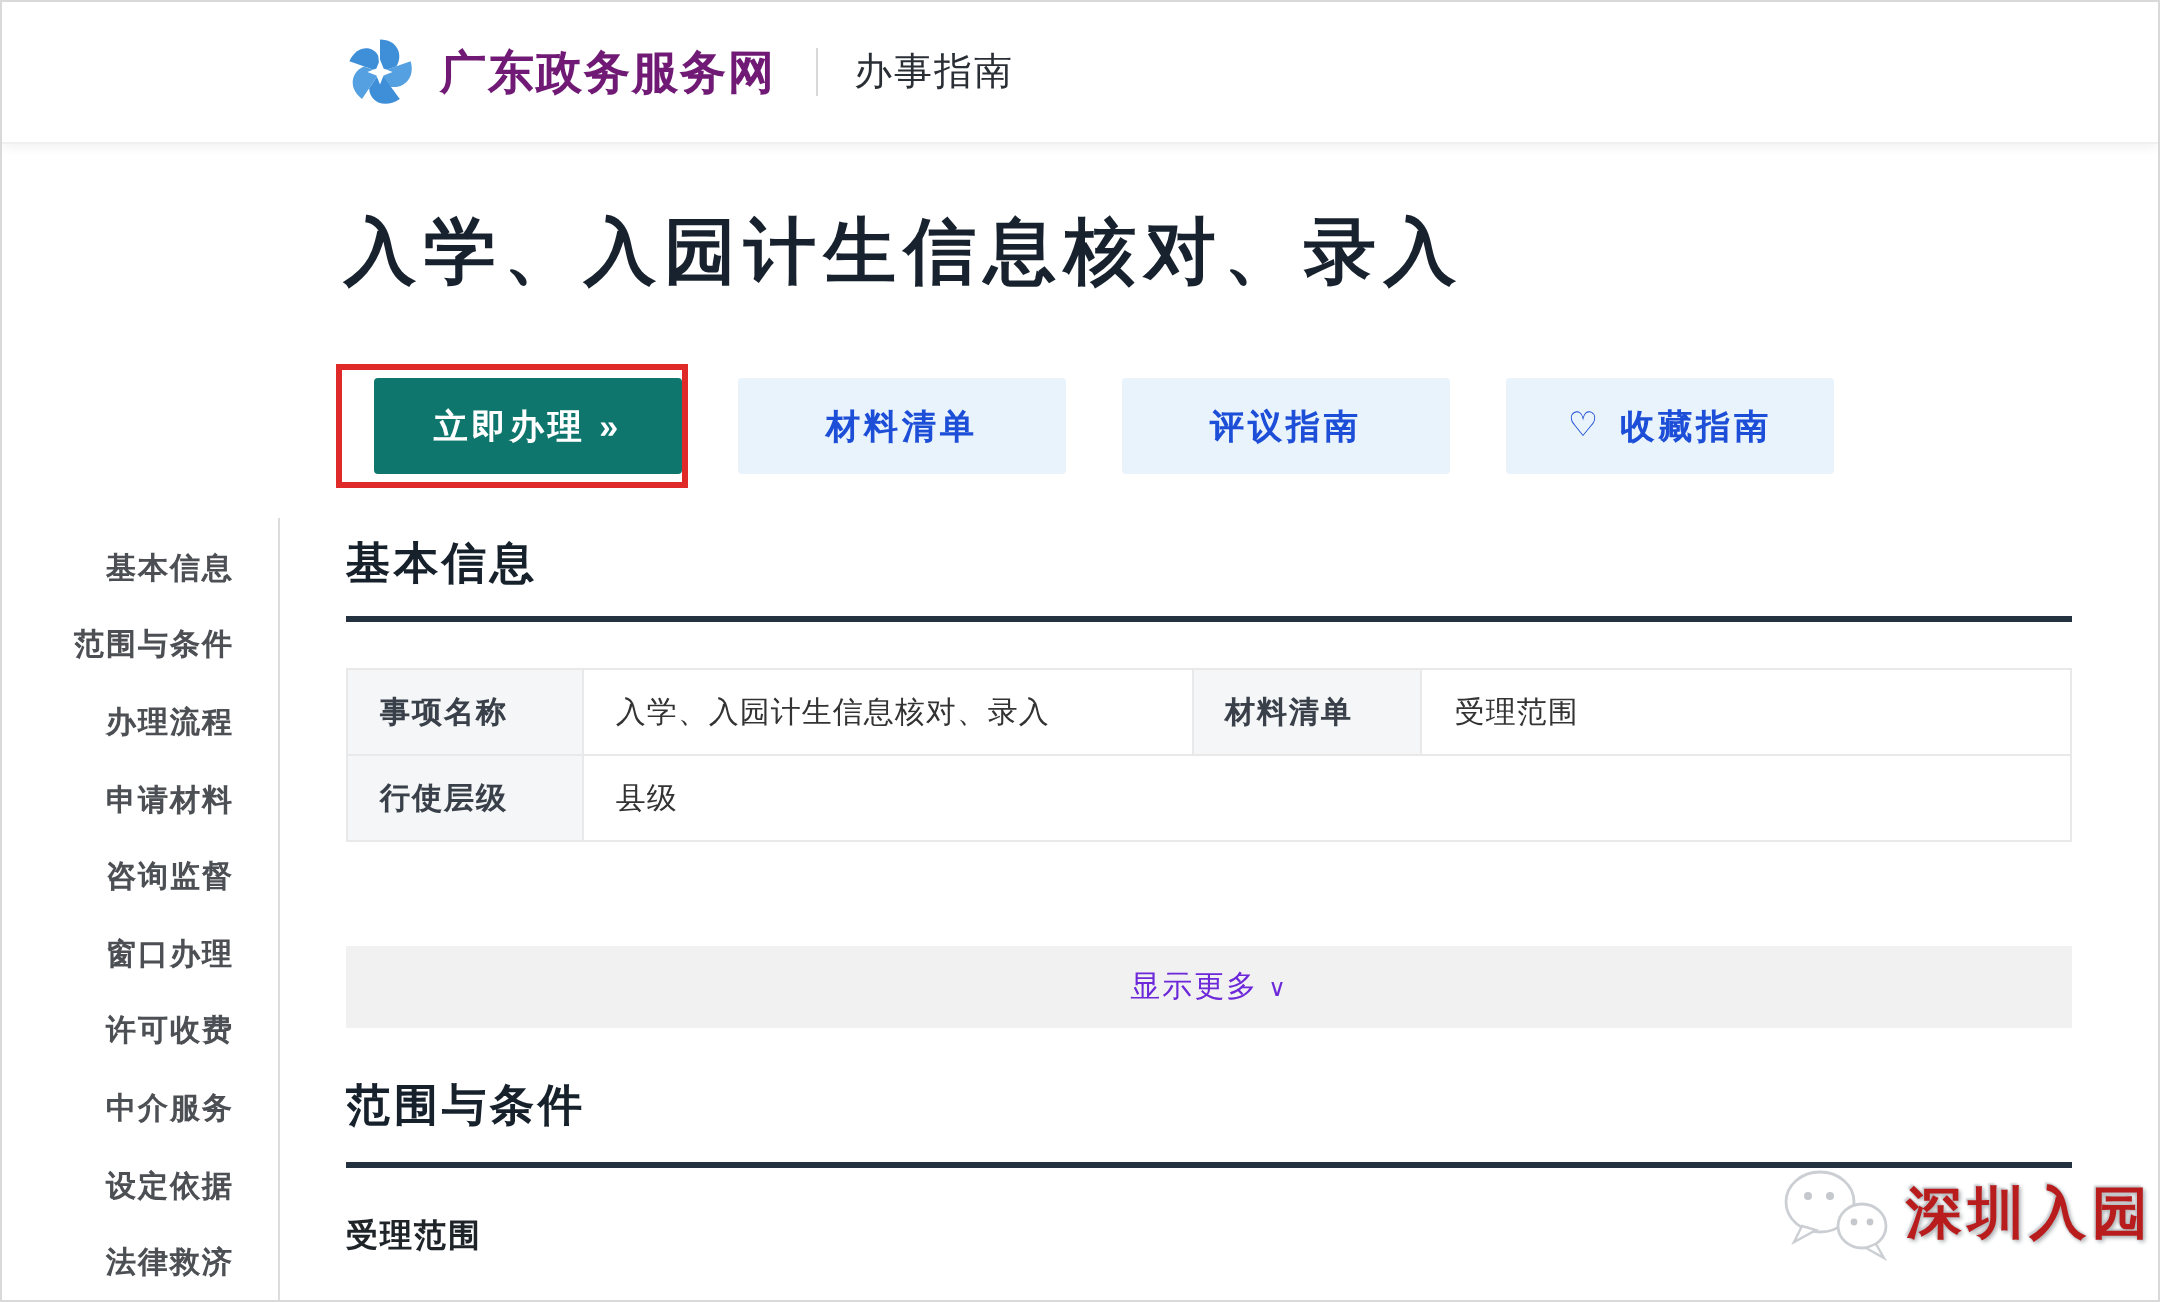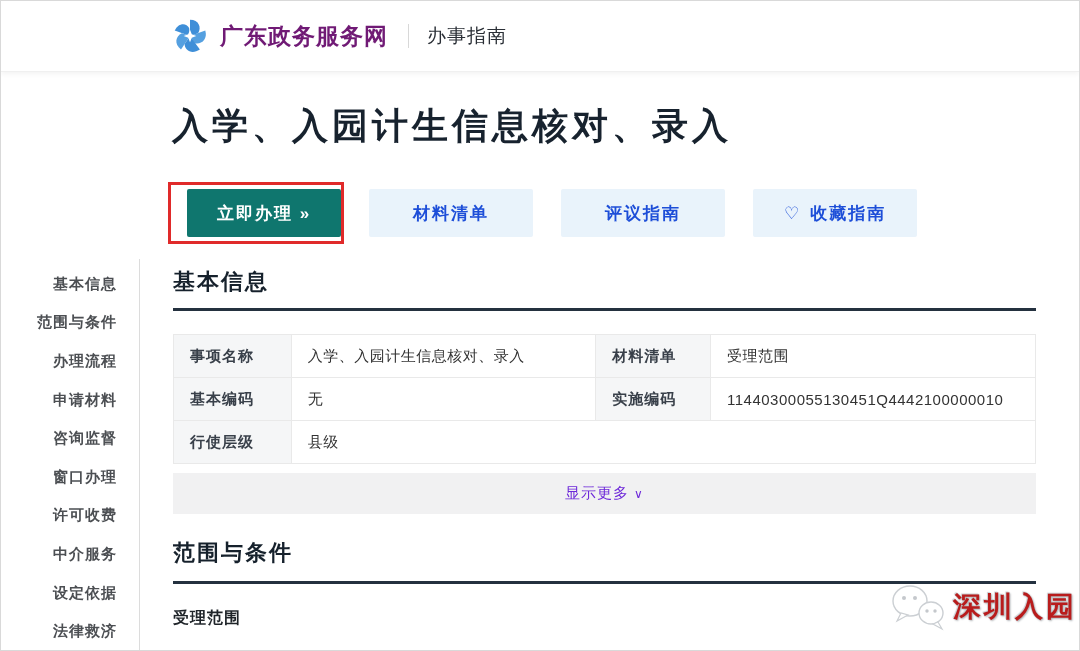--- a/index.html
+++ b/index.html
@@ -173,26 +173,20 @@
           <col style="width:325px">
         </colgroup>
       <tbody>
           <tr>
         <td class="lbl">事项名称</td>
         <td class="val">入学、入园计生信息核对、录入</td>
         <td class="lbl">材料清单</td>
         <td class="val">受理范围</td>
       </tr>
       <tr>
-        <td class="lbl">基本编码</td>
-        <td class="val">无</td>
-        <td class="lbl">实施编码</td>
-        <td class="val">11440300055130451Q4442100000010</td>
-      </tr>
-      <tr>
         <td class="lbl">行使层级</td>
         <td class="val" colspan="3">县级</td>
       </tr>
     </tbody>
       </table>
 
     <div class="show-more-bar">
       <span>显示更多</span>
       <span class="chevron-down-icon">∨</span>
     </div>

